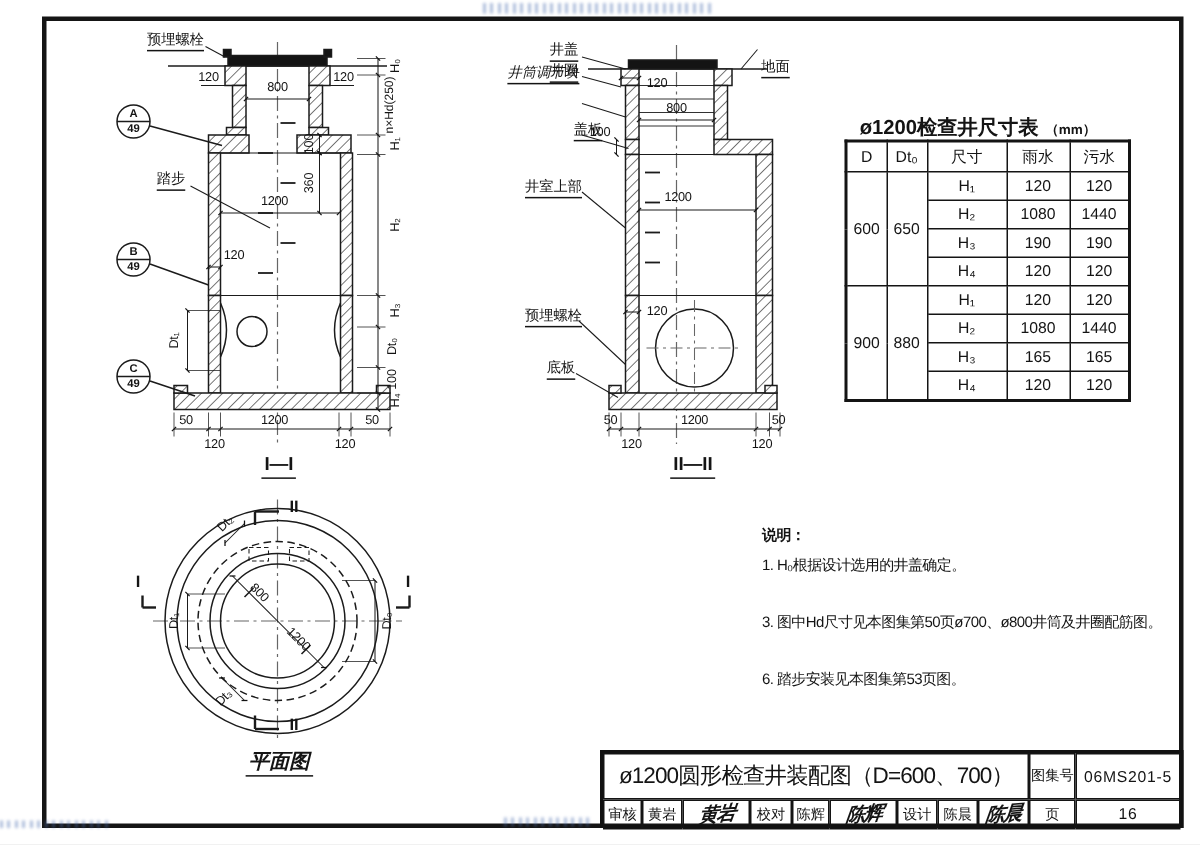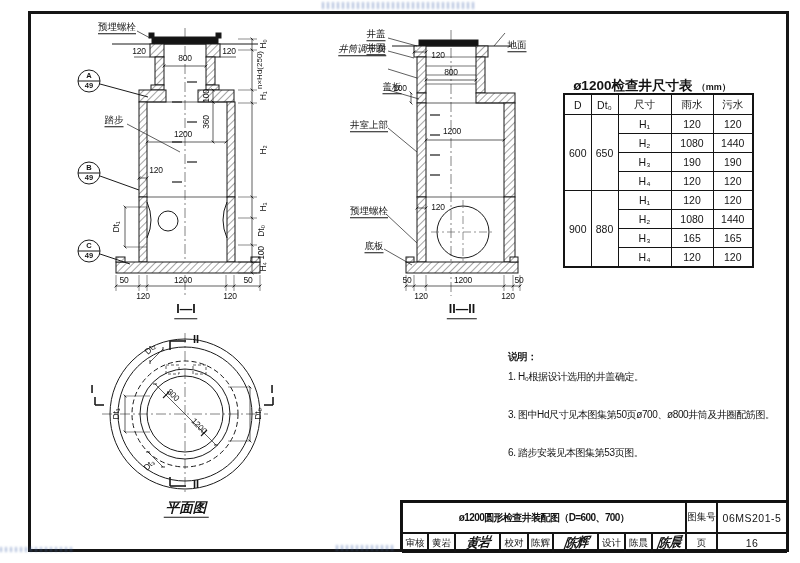--- a/index.html
+++ b/index.html
@@ -26,21 +26,21 @@
   table.size th,table.size td{border:1px solid #141414;text-align:center;vertical-align:middle;
              font-size:10.5px;font-weight:normal;padding:0;height:18px;}
   table.size tr.hd th{height:19px;}
   .note{position:absolute;left:508px;white-space:nowrap;font-size:10px;letter-spacing:-0.4px;}
   .tb{position:absolute;left:400px;top:500px;width:389px;height:52px;box-sizing:border-box;
       border:2.5px solid #111;display:grid;
       grid-template-columns:26px 27px 45px 28px 25px 45px 27px 27px 34px 31px 1fr;
       grid-template-rows:31px 1fr;}
   .tb>div{border:1px solid #141414;display:flex;align-items:center;justify-content:center;
       font-size:9.5px;overflow:visible;}
-  .tb .main{grid-column:1/10;font-size:10px;font-weight:bold;letter-spacing:-0.6px;text-align:right;}
+  .tb .main{grid-column:1/10;font-size:15px;font-weight:normal;letter-spacing:-0.6px;text-align:right;}
   .tb .no{font-size:10.5px;letter-spacing:0.5px;}
   .sig{font-size:13px;font-weight:bold;font-style:italic;
        font-family:"DejaVu Serif","Liberation Serif",serif;
        transform:rotate(-5deg) skewX(-12deg);letter-spacing:-1px;}
   .wm{position:absolute;filter:blur(1px);opacity:.75;
       background:repeating-linear-gradient(90deg,rgba(74,108,176,.6) 0 2px,rgba(74,108,176,0) 2px 5px);}
 </style>
 </head>
 <body>
 

